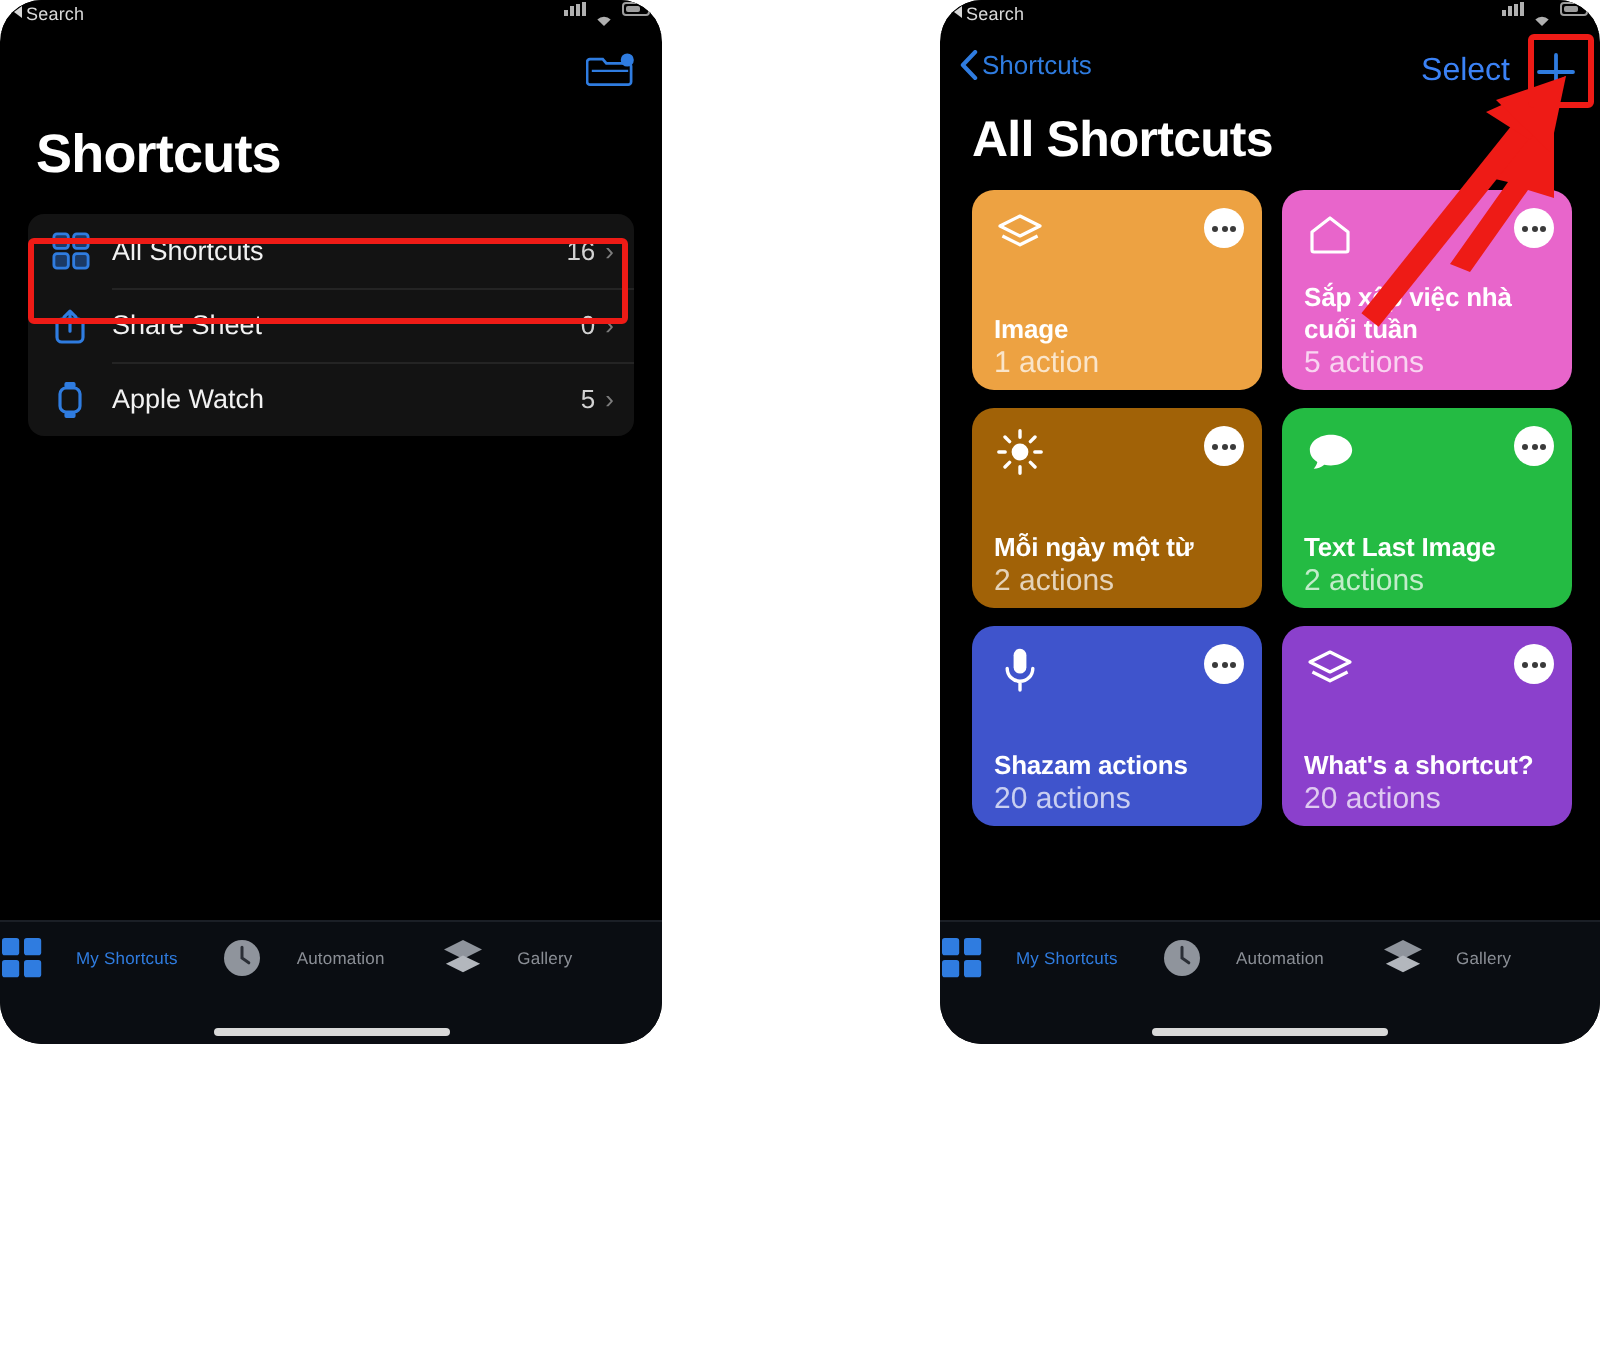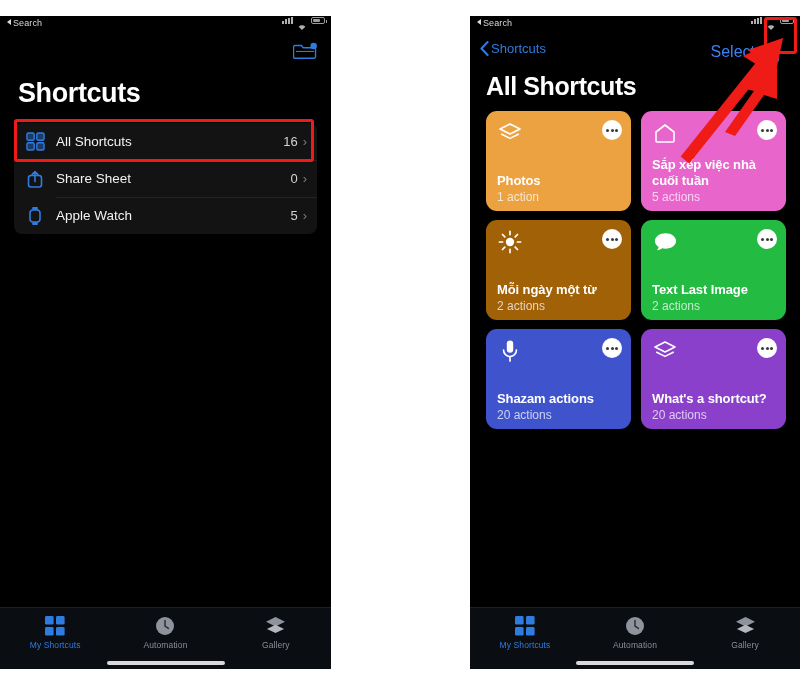--- a/index.html
+++ b/index.html
@@ -11,24 +11,25 @@
   }
   #root {
     position: relative;
     width: 800px; height: 682px;
     background: #ffffff;
   }
 
   
   .phone {
     position: absolute;
-    top: 16px;
-    height: 653px;
+    top: 0;
+    height: 522px;
     background: #000000;
     overflow: hidden;
+    border-radius: 21px;
   }
   #phone-left  { left: 0;   width: 331px; }
   #phone-right { left: 470px; width: 330px; }
 
   
   .statusbar {
     position: relative;
     height: 16px;
     width: 100%;
     background: #000;
@@ -207,41 +208,41 @@
   .card-title {
     color: #ffffff;
     font-size: 13px;
     font-weight: bold;
     line-height: 16px;
     letter-spacing: -0.1px;
     margin-bottom: 3px;
   }
   .card-sub {
     color: rgba(255,255,255,0.72);
-    font-size: 12px;
+    font-size: 15px;
     line-height: 11px;
   }
 
   
   .tabbar {
     position: absolute;
     left: 0; right: 0; bottom: 0;
     height: 62px;
     background: #0a0d12;
     border-top: 1px solid #1b1f26;
     display: flex;
     align-items: flex-start;
     padding-top: 7px;
   }
   .tab {
     flex: 1 1 0;
     display: flex;
-    flex-direction: column;
+    flex-direction: row;
     align-items: center;
-    gap: 4px;
+    gap: 16px;
     cursor: pointer;
   }
   .tab-icon { width: 22px; height: 21px; display: flex; align-items: center; justify-content: center; }
   .tab-label { font-size: 8.5px; letter-spacing: .1px; }
   .tab.active .tab-label { color: #2f7ce0; }
   .tab:not(.active) .tab-label { color: #8b8f96; }
   .home-ind {
     position: absolute;
     left: 50%; transform: translateX(-50%);
     bottom: 4px;
@@ -435,21 +436,21 @@
           <svg width="24" height="22" viewBox="0 0 24 22">
               <path d="M12 2 22 7l-10 5L2 7Z" fill="none" stroke="#fff" stroke-width="1.6" stroke-linejoin="round"></path>
               <path d="M3.2 12 12 16.4 20.8 12" fill="none" stroke="#fff" stroke-width="1.6" stroke-linejoin="round"></path>
             </svg>
         </span>
         <span class="card-more">
             <span></span>
             <span></span>
             <span></span>
           </span>
-        <div class="card-title">Photos</div>
+        <div class="card-title">Image</div>
         <div class="card-sub">1 action</div>
       </div>
 
       <div class="card" style="background:#e865cb">
         <span class="card-icon">
           <svg width="24" height="22" viewBox="0 0 24 22">
               <path d="M3 10 12 3l9 7v9a1 1 0 0 1-1 1H4a1 1 0 0 1-1-1Z" fill="none" stroke="#fff" stroke-width="1.6" stroke-linejoin="round"></path>
             </svg>
         </span>
         <span class="card-more">

